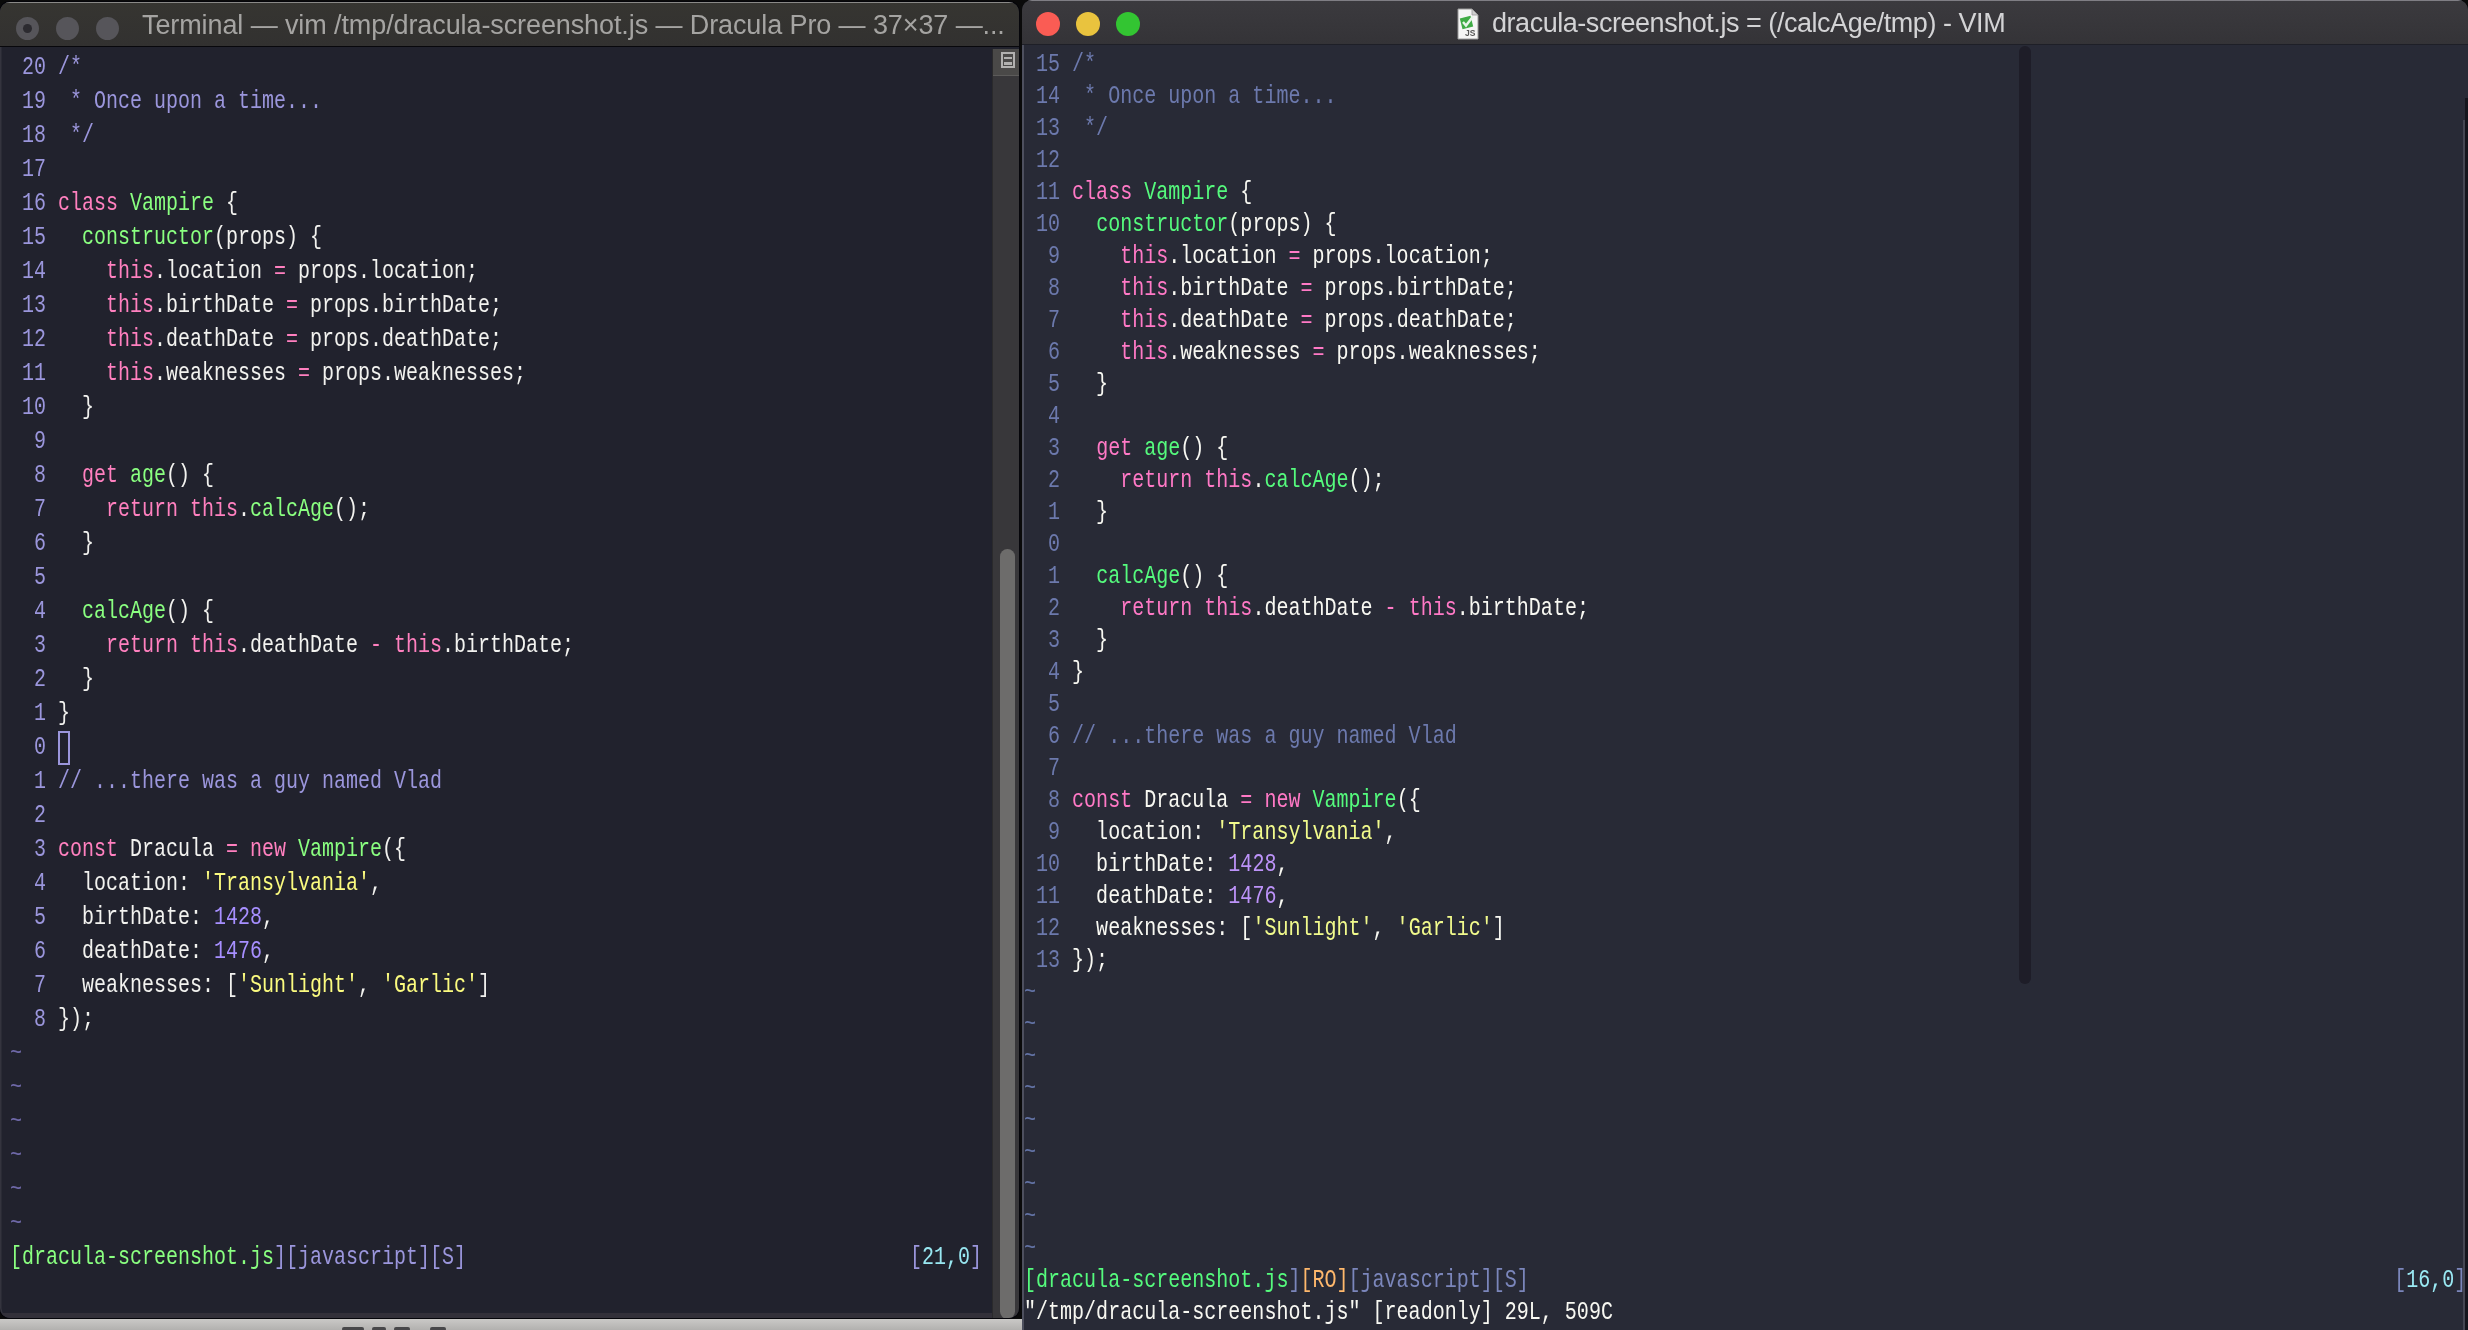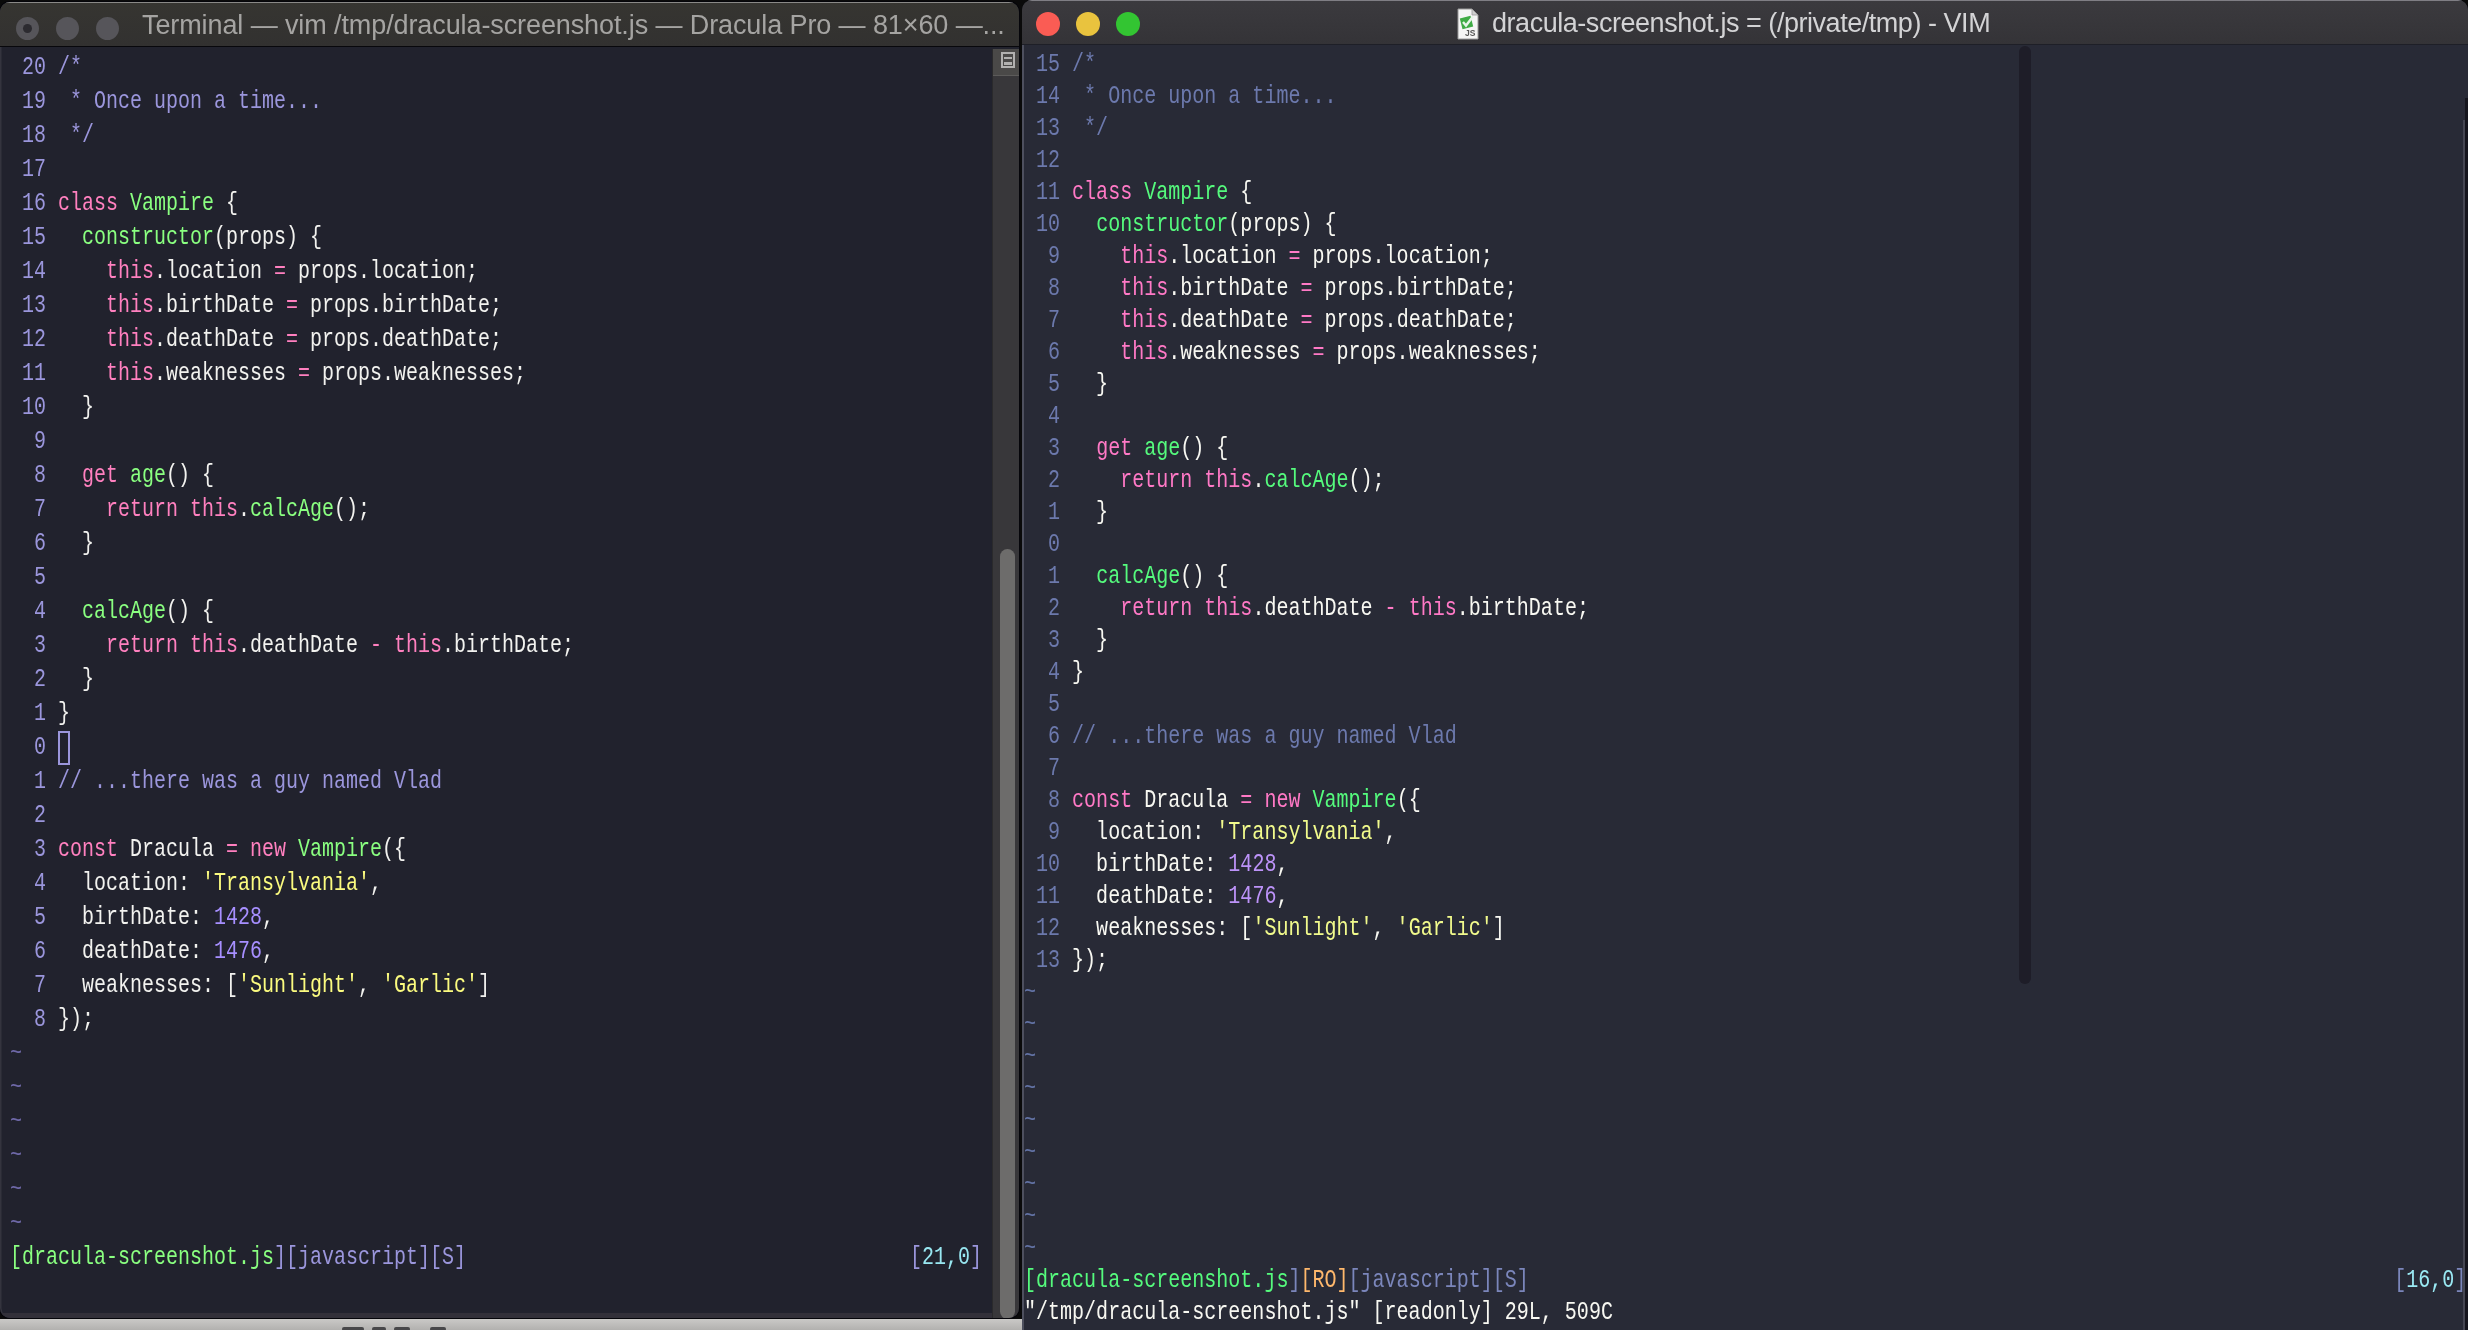--- a/index.html
+++ b/index.html
@@ -81,21 +81,21 @@
   <div class="mark" style="left:430px;top:8px;width:16px;height:4px"></div>
 </div>
 
 <div id="term">
   <div class="tbar">
     <div class="tl" style="left:16px">
         <b></b>
       </div>
     <div class="tl" style="left:56px"></div>
     <div class="tl" style="left:96px"></div>
-    <div class="title">Terminal — vim /tmp/dracula-screenshot.js — Dracula Pro — 81×60 —...</div>
+    <div class="title">Terminal — vim /tmp/dracula-screenshot.js — Dracula Pro — 37×37 —...</div>
   </div>
   <div class="bot"></div>
   <pre id="lpre"><i class="n"> 20 </i><i class="c">/*</i>
 <i class="n"> 19 </i><i class="c"> * Once upon a time...</i>
 <i class="n"> 18 </i><i class="c"> */</i>
 <i class="n"> 17 </i>
 <i class="n"> 16 </i><i class="p">class</i> <i class="g">Vampire</i> {
 <i class="n"> 15 </i>  <i class="g">constructor</i>(props) {
 <i class="n"> 14 </i>    <i class="p">this</i>.location <i class="p">=</i> props.location;
 <i class="n"> 13 </i>    <i class="p">this</i>.birthDate <i class="p">=</i> props.birthDate;
@@ -189,15 +189,15 @@
     <div class="tl" style="left:14px;background:#fa5c54"></div>
     <div class="tl" style="left:54px;background:#e9c33e"></div>
     <div class="tl" style="left:94px;background:#33c532"></div>
     <svg id="vicon" viewBox="0 0 22 32">
       <path d="M1 1 L15 1 L21 7 L21 31 L1 31 Z" fill="#f5f5f5" stroke="#9a9a9a" stroke-width="1"></path>
       <path d="M15 1 L15 7 L21 7 Z" fill="#cfcfcf" stroke="#9a9a9a" stroke-width="0.8"></path>
       <rect x="4" y="9" width="11" height="11" fill="#3fab45" transform="rotate(-14 9.5 14.5)"></rect>
       <path d="M6 14 L9 17.5 L16 8.5" stroke="#e8f5e9" stroke-width="2.4" fill="none"></path>
       <text x="8" y="28" font-size="8.5" font-weight="bold" fill="#555" font-family="Liberation Sans">JS</text>
     </svg>
-    <div class="title">dracula-screenshot.js = (/private/tmp) - VIM</div>
+    <div class="title">dracula-screenshot.js = (/calcAge/tmp) - VIM</div>
   </div>
 </div>
 
 </body></html>

